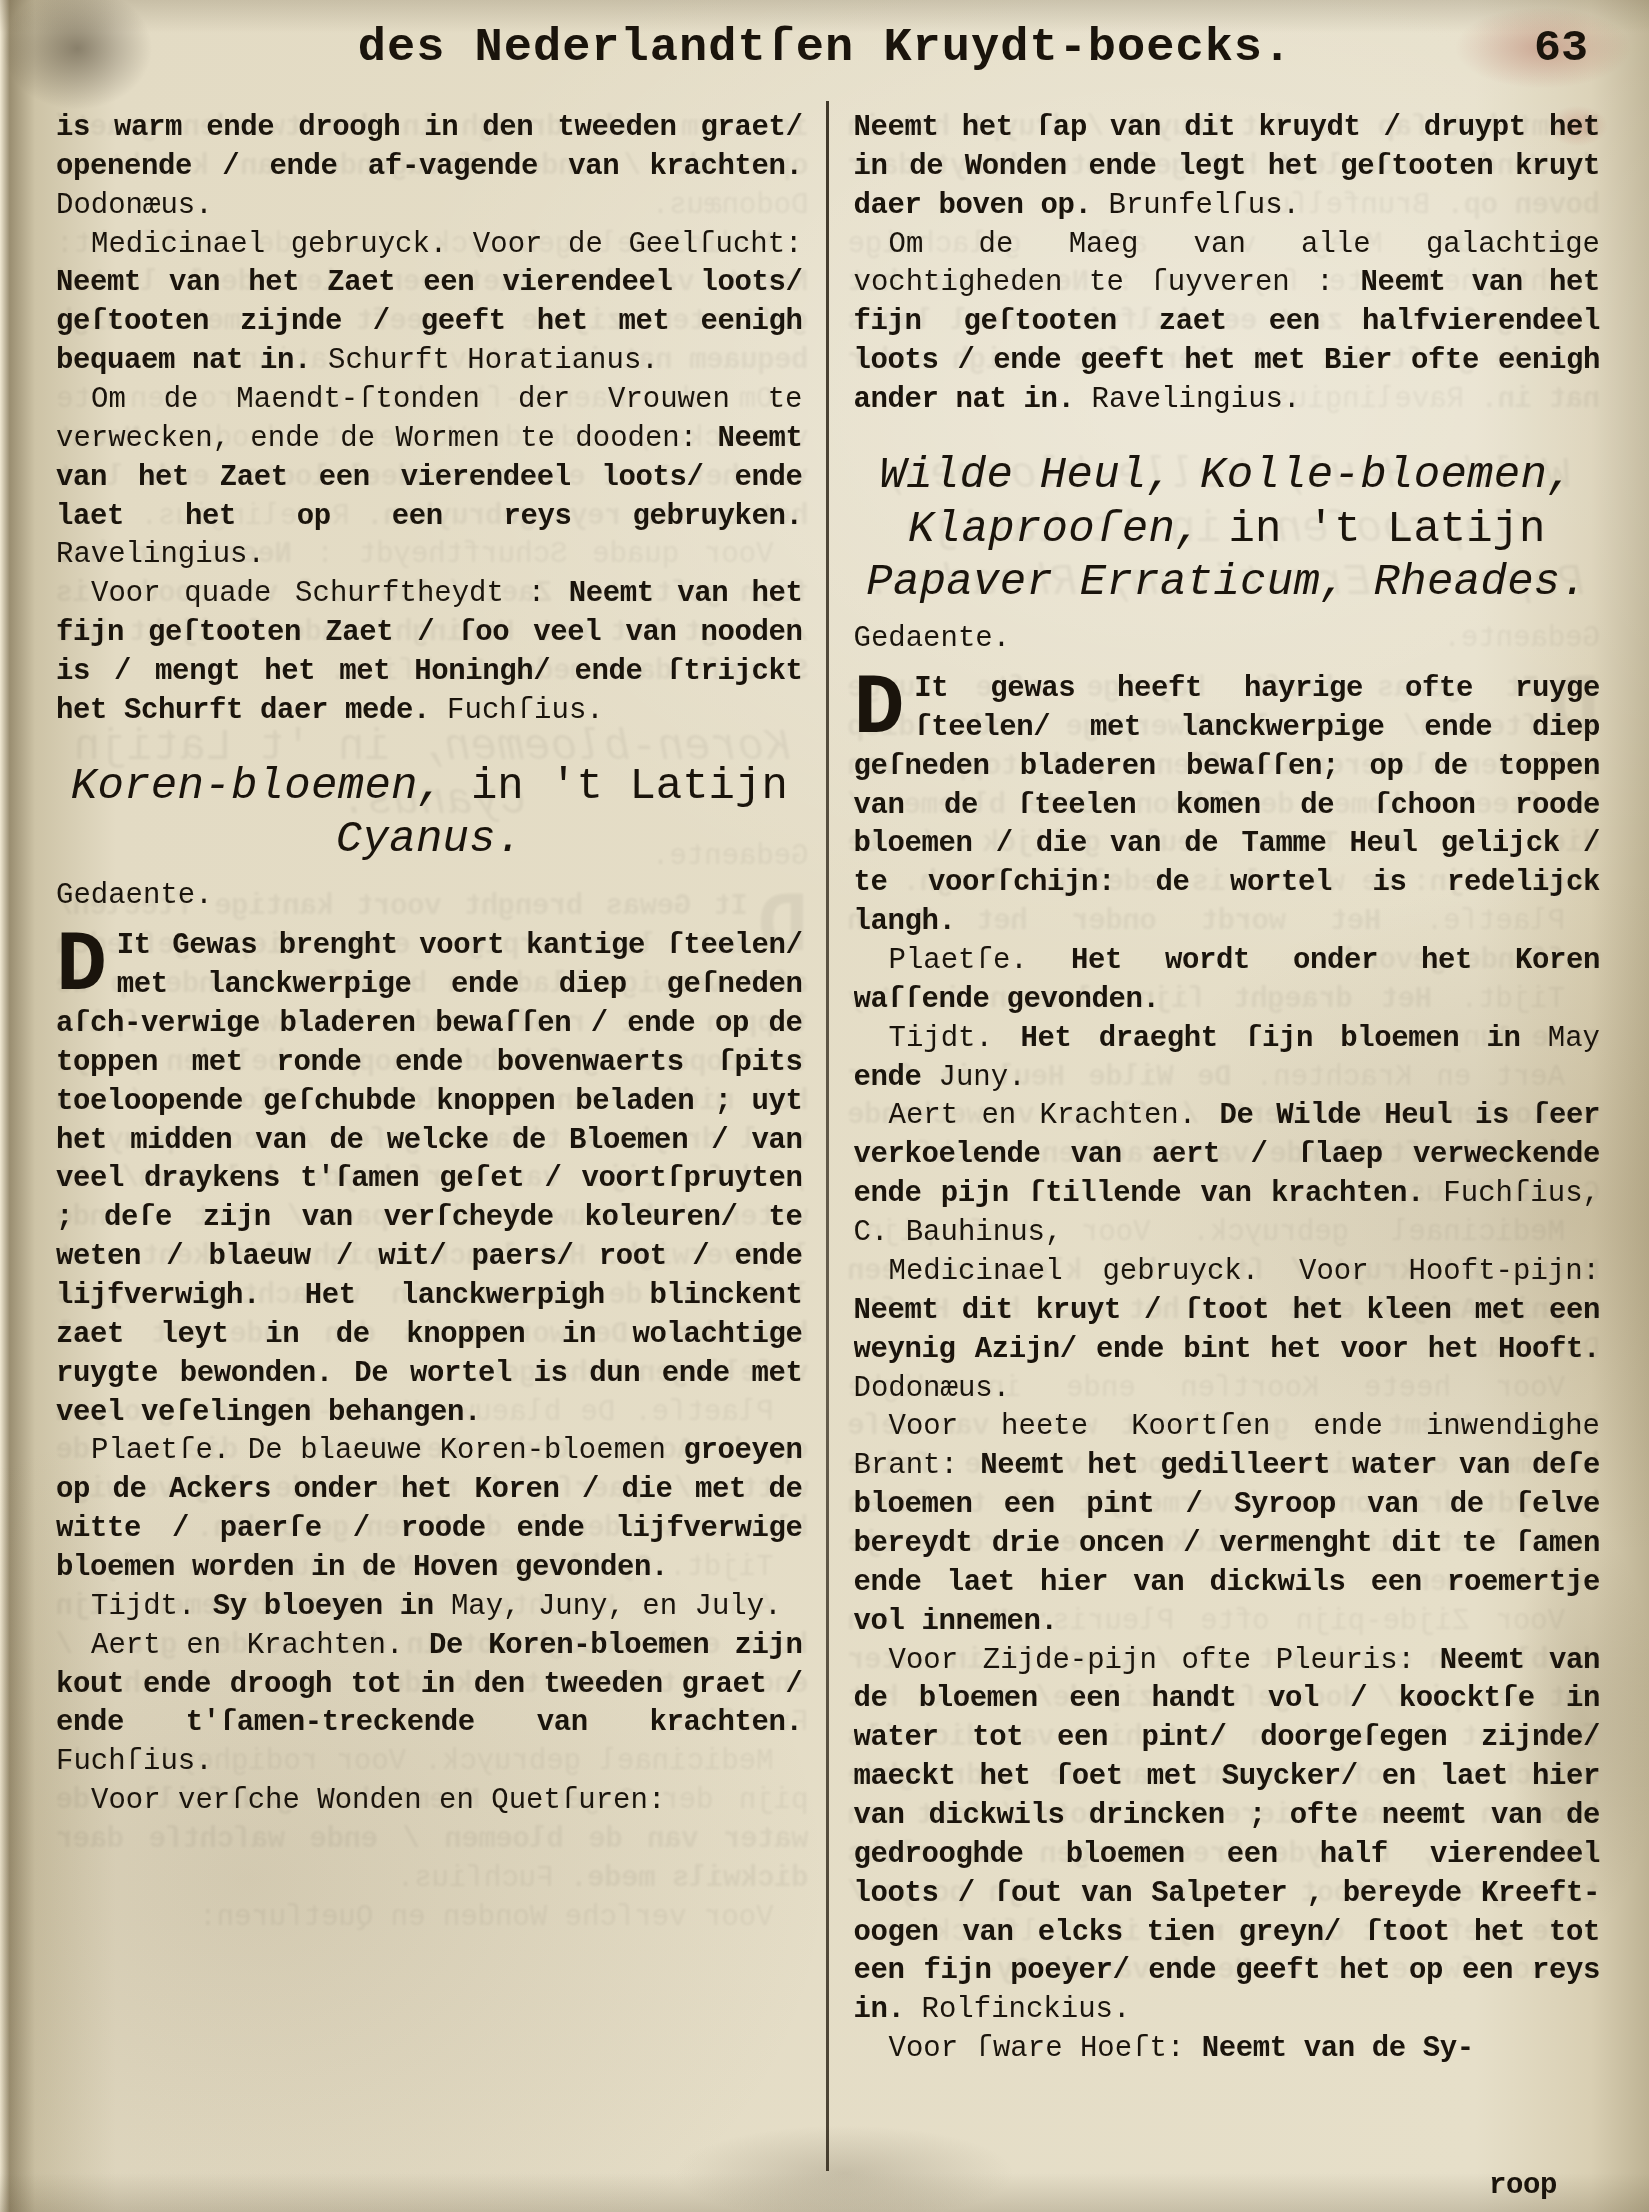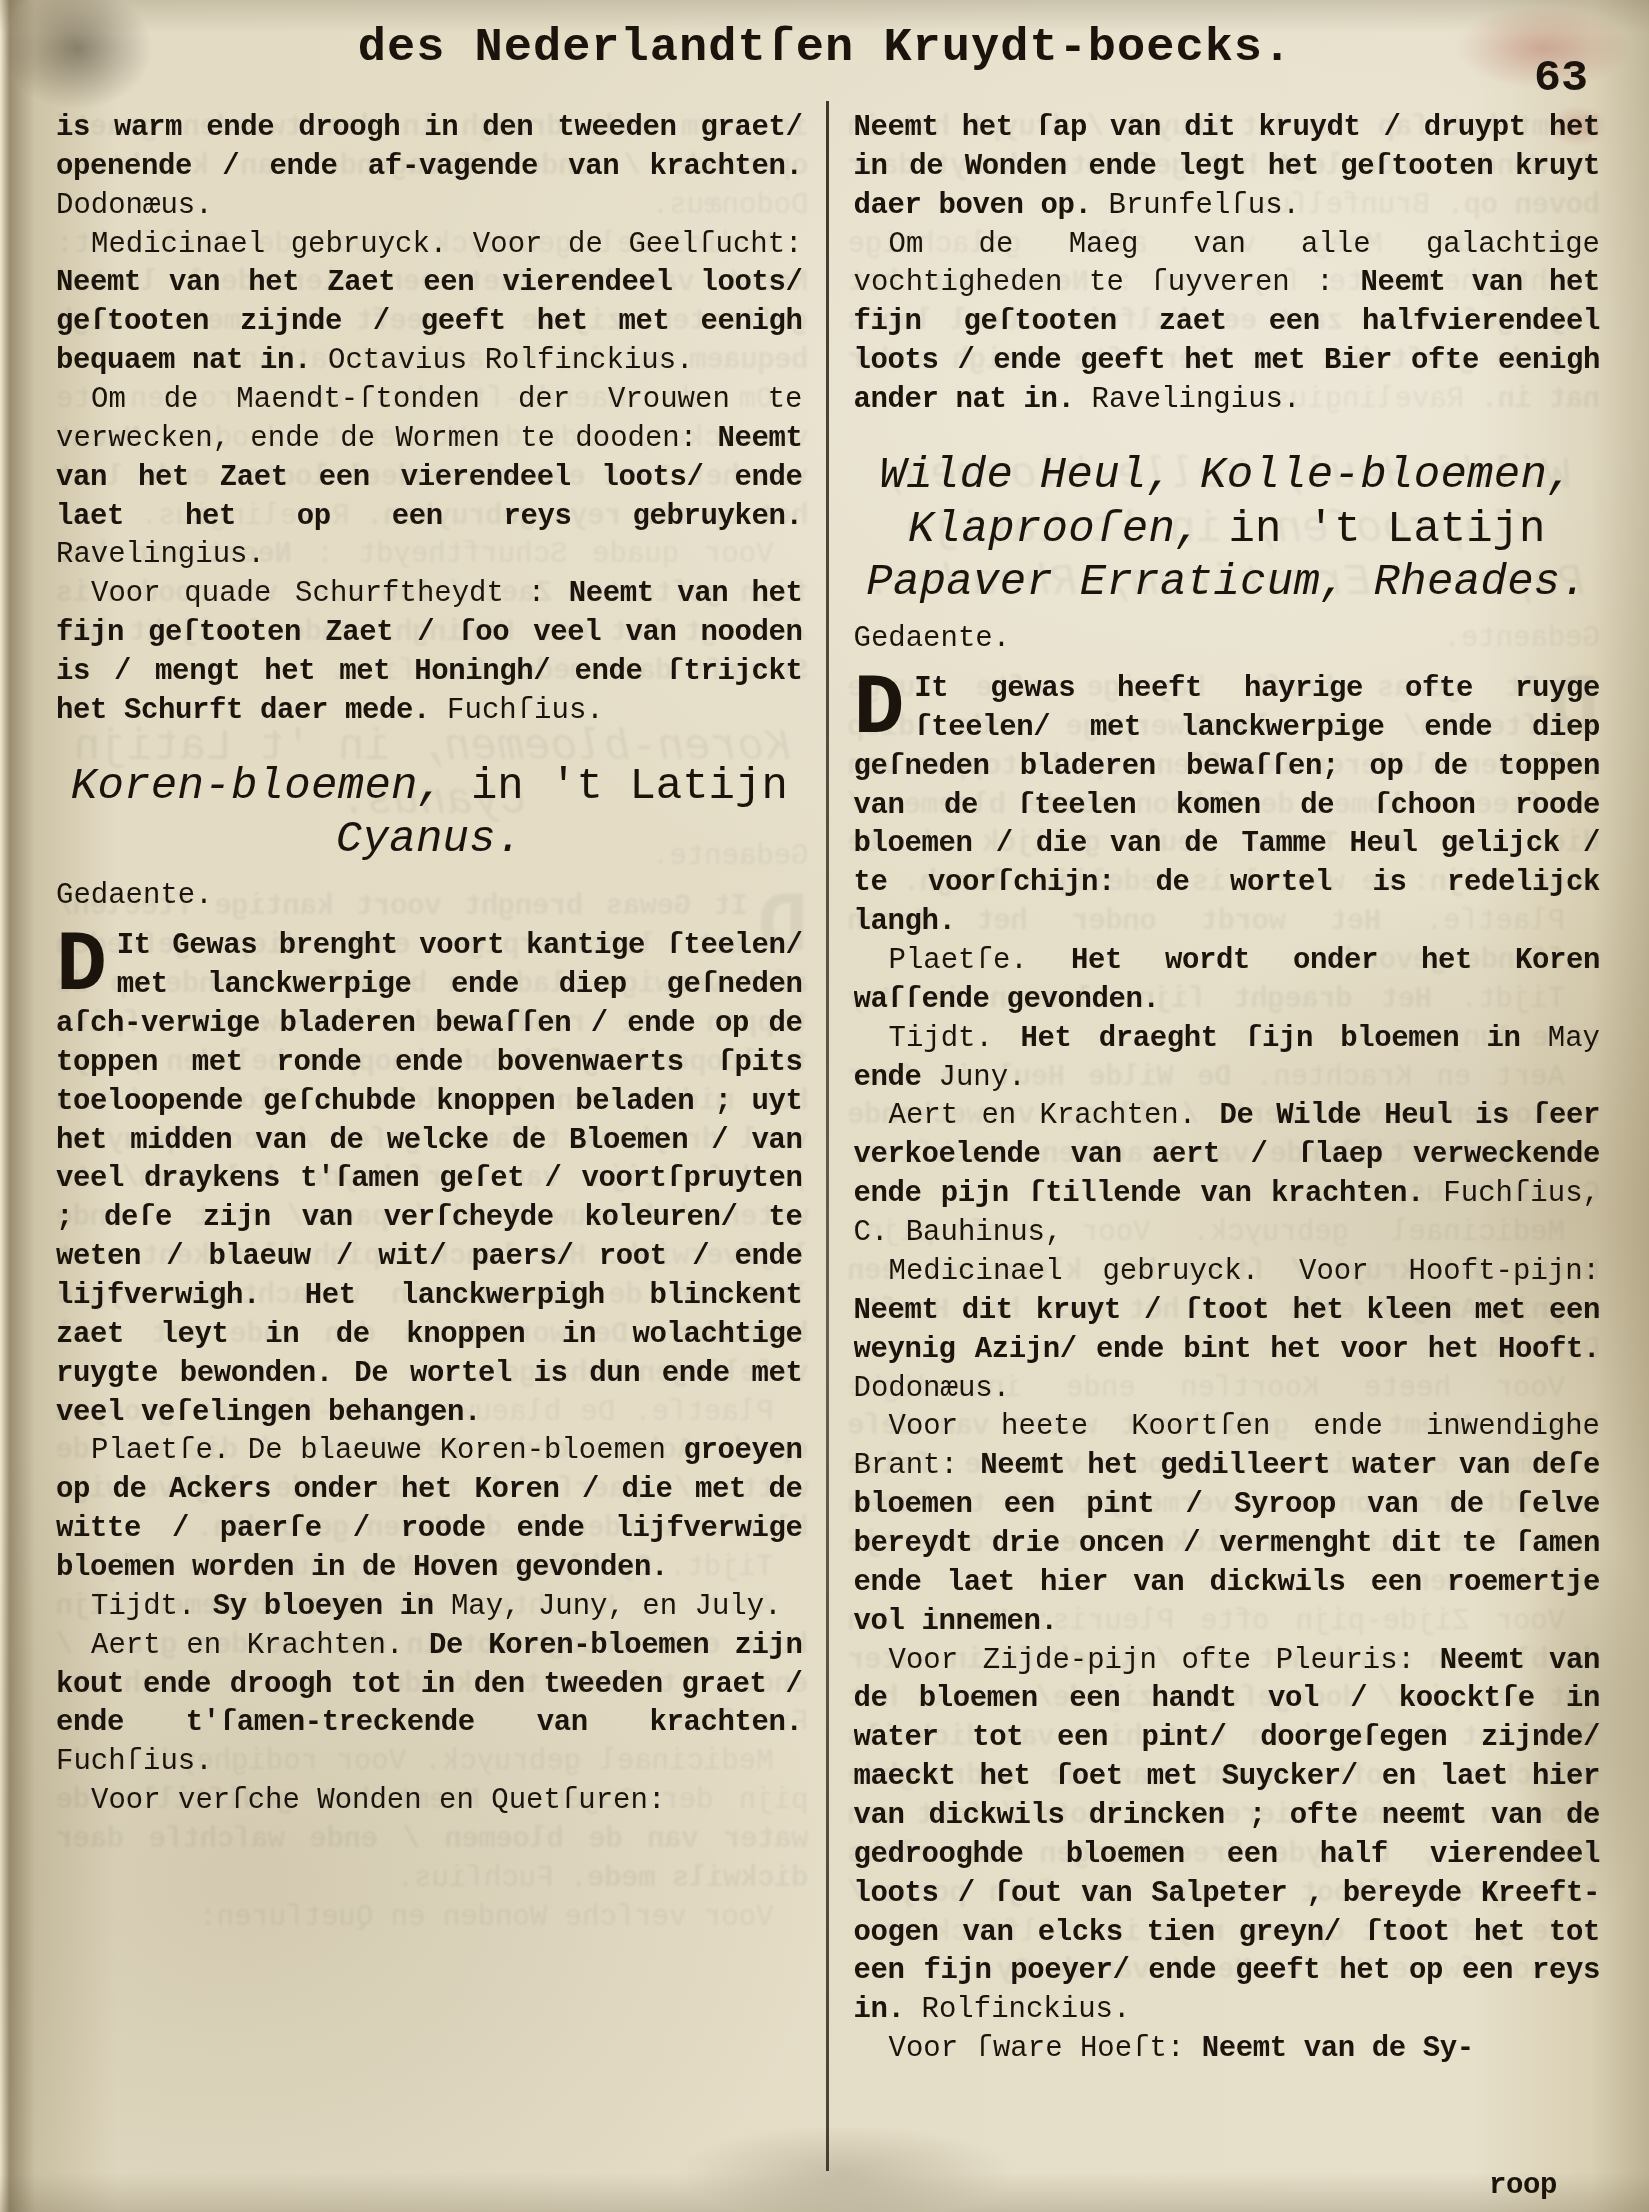--- a/index.html
+++ b/index.html
@@ -36,21 +36,21 @@
     display:flex;gap:39px;opacity:.055;filter:blur(1.1px);
     transform:scaleX(-1);pointer-events:none;
   }
   .ghost .col{overflow:hidden;}
 
   header.pagehead{position:absolute;top:21.3px;left:0;width:100%;height:68px;}
   .title{
     position:absolute;left:0;width:100%;text-align:center;
     font-size:47px;font-weight:bold;letter-spacing:1px;white-space:nowrap;
   }
-  .pagenum{position:absolute;right:62px;top:1.9px;font-size:45px;font-weight:bold;margin-top:30px;}
+  .pagenum{position:absolute;right:62px;top:1.9px;font-size:45px;font-weight:bold;}
 
   .divider{
     position:absolute;left:826px;top:101px;bottom:41px;width:2.9px;
     background:linear-gradient(180deg, rgba(35,27,14,.85), rgba(35,27,14,.65) 60%, rgba(35,27,14,.8));
   }
 
   .columns{
     position:absolute;left:56px;right:50px;top:109px;bottom:29px;
     display:flex;gap:51px;
   }
@@ -123,21 +123,21 @@
   <header class="pagehead">
     <div class="title">des Nederlandtſen Kruydt-boecks.</div>
     <div class="pagenum">63</div>
   </header>
 
   <div class="divider"></div>
 
   <main class="columns">
     <div class="col" id="col-left">
         <p class="para body"><span class="seg-g">is warm ende droogh in den tweeden graet/ openende / ende af-vagende van krachten. </span><span class="seg-r">Dodonæus.</span></p>
-        <p class="para body indent"><span class="seg-r">Medicinael gebruyck. Voor de Geelſucht: </span><span class="seg-g">Neemt van het Zaet een vierendeel loots/ geſtooten zijnde / geeft het met eenigh bequaem nat in. </span><span class="seg-r">Octavius Rolfinckius.</span></p>
+        <p class="para body indent"><span class="seg-r">Medicinael gebruyck. Voor de Geelſucht: </span><span class="seg-g">Neemt van het Zaet een vierendeel loots/ geſtooten zijnde / geeft het met eenigh bequaem nat in. </span><span class="seg-r">Schurft Horatianus.</span></p>
         <p class="para body indent"><span class="seg-r">Om de Maendt-ſtonden der Vrouwen te verwecken, ende de Wormen te dooden: </span><span class="seg-g">Neemt van het Zaet een vierendeel loots/ ende laet het op een reys gebruyken. </span><span class="seg-r">Ravelingius.</span></p>
         <p class="para body indent"><span class="seg-r">Voor quade Schurftheydt : </span><span class="seg-g">Neemt van het fijn geſtooten Zaet / ſoo veel van nooden is / mengt het met Honingh/ ende ſtrijckt het Schurft daer mede. </span><span class="seg-r">Fuchſius.</span></p>
         <p class="para heading"><span class="seg-i">Koren-bloemen,</span><span class="seg-r"> in 't Latijn </span><span class="seg-i">Cyanus.</span></p>
         <p class="para subheading"><span class="seg-r">Gedaente.</span></p>
         <p class="para body"><span class="dropcap">D</span><span class="seg-g">It Gewas brenght voort kantige ſteelen/ met lanckwerpige ende diep geſneden aſch-verwige bladeren bewaſſen / ende op de toppen met ronde ende bovenwaerts ſpits toeloopende geſchubde knoppen beladen ; uyt het midden van de welcke de Bloemen / van veel draykens t'ſamen geſet / voortſpruyten ; deſe zijn van verſcheyde koleuren/ te weten / blaeuw / wit/ paers/ root / ende lijfverwigh. Het lanckwerpigh blinckent zaet leyt in de knoppen in wolachtige ruygte bewonden. De wortel is dun ende met veel veſelingen behangen.</span></p>
         <p class="para body indent"><span class="seg-r">Plaetſe. De blaeuwe Koren-bloemen </span><span class="seg-g">groeyen op de Ackers onder het Koren / die met de witte / paerſe / roode ende lijfverwige bloemen worden in de Hoven gevonden.</span></p>
         <p class="para body indent"><span class="seg-r">Tijdt. </span><span class="seg-g">Sy bloeyen in </span><span class="seg-r">May, Juny, en July.</span></p>
         <p class="para body indent"><span class="seg-r">Aert en Krachten. </span><span class="seg-g">De Koren-bloemen zijn kout ende droogh tot in den tweeden graet / ende t'ſamen-treckende van krachten. </span><span class="seg-r">Fuchſius.</span></p>
         <p class="para body indent"><span class="seg-r">Voor verſche Wonden en Quetſuren:</span></p>
       </div>

